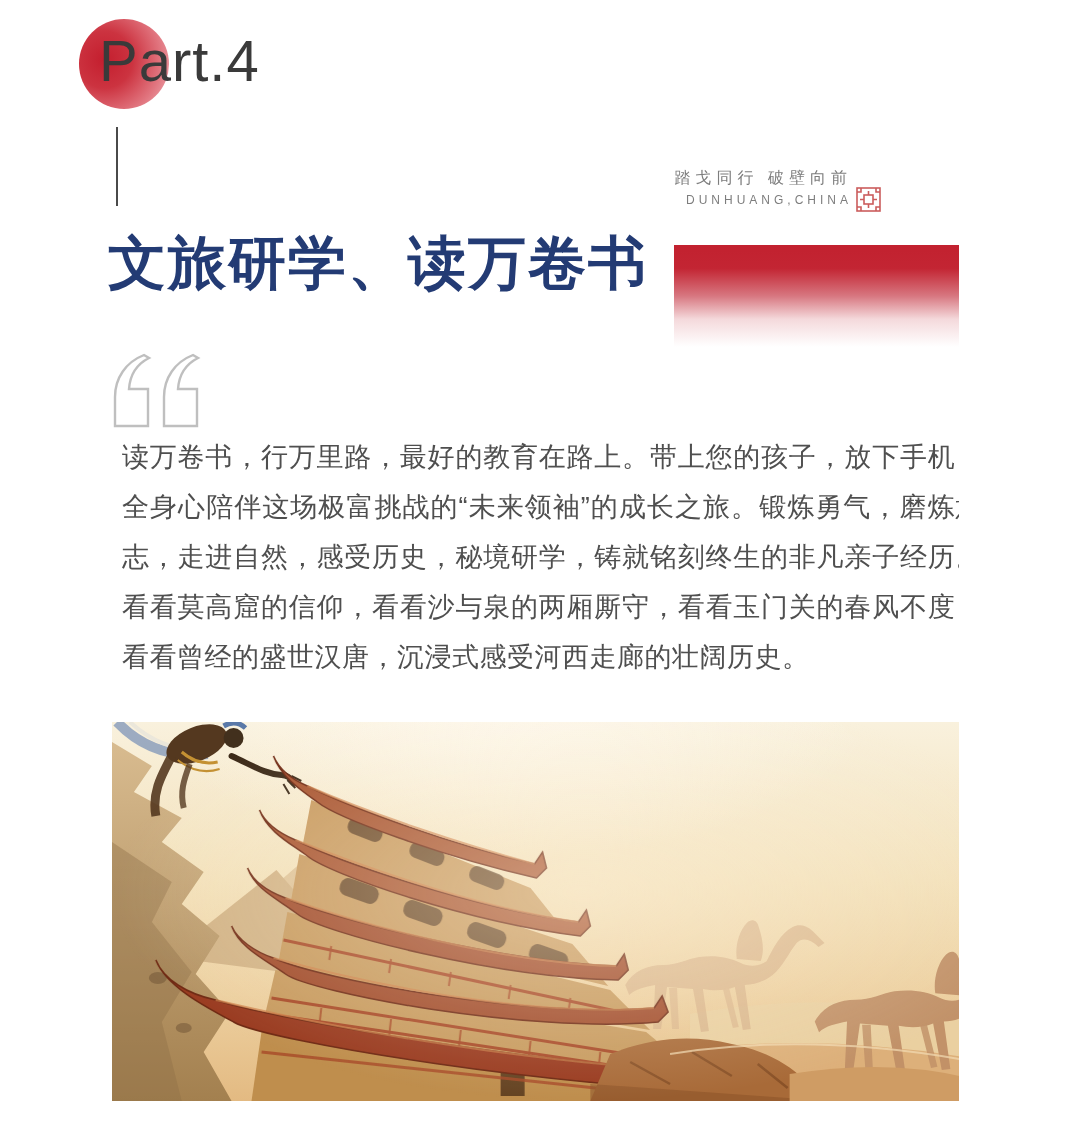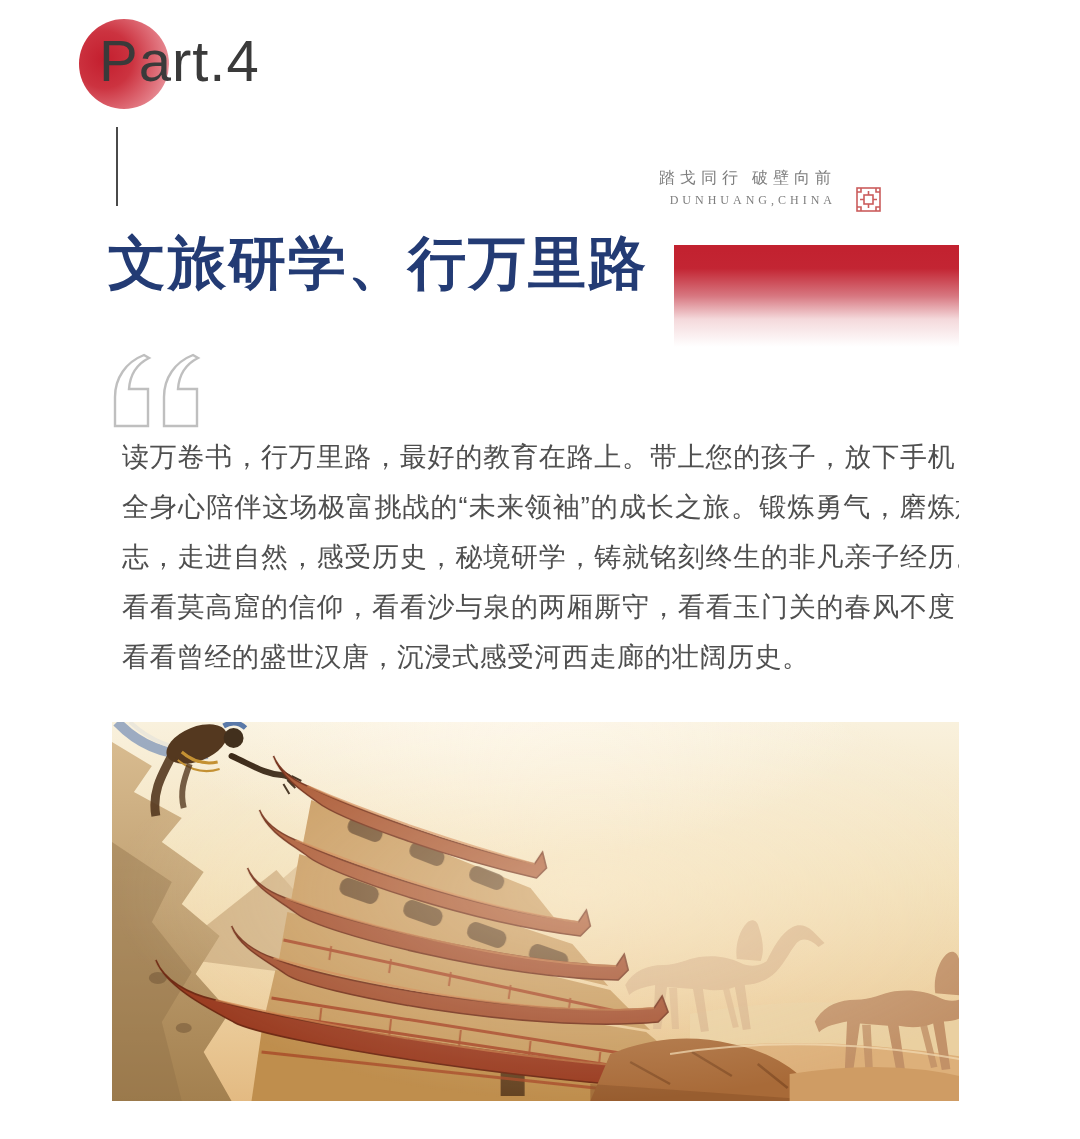--- a/index.html
+++ b/index.html
@@ -12,21 +12,21 @@
     position:absolute;left:79px;top:19px;width:90px;height:90px;border-radius:50%;
     background:radial-gradient(circle at 28% 45%, #c41e2e 0%, #cc3340 35%, #e1757f 70%, #f2b9be 100%);
   }
   .part-label{
     position:absolute;left:99px;top:30px;font-size:58px;line-height:62px;
     color:#3a3a3a;font-weight:500;letter-spacing:1px;
   }
   .vline{position:absolute;left:116px;top:127px;width:2px;height:79px;background:#4a4a4a;}
   
   .slogan{
-    position:absolute;right:78px;top:167px;display:flex;align-items:flex-start;gap:20px;font-family:Liberation Serif, serif;
+    position:absolute;right:78px;top:167px;display:flex;align-items:flex-start;gap:4px;
   }
   .slogan-text{text-align:right;color:#7d7d7d;}
   .slogan-cn{font-size:16px;letter-spacing:5px;line-height:22px;}
   .slogan-en{font-size:12px;letter-spacing:4px;line-height:22px;}
   .seal{margin-top:20px;}
   
   .title{
     position:absolute;left:108px;top:226px;margin:0;
     font-family:"Liberation Serif","DejaVu Serif",serif;
     font-size:58px;line-height:76px;font-weight:600;letter-spacing:2px;color:#233b74;
@@ -66,21 +66,21 @@
       <svg width="25" height="25" viewBox="0 0 25 25">
         <g fill="none" stroke="#c24040" stroke-width="1.6" opacity="0.85">
           <rect x="1" y="1" width="23" height="23"></rect>
           <rect x="8" y="8" width="9" height="9"></rect>
           <path d="M5,1 V5 H1 M20,1 V5 H24 M5,24 V20 H1 M20,24 V20 H24 M12.5,4 V8 M12.5,17 V21 M4,12.5 H8 M17,12.5 H21"></path>
         </g>
       </svg>
     </span>
   </div>
 
-  <h1 class="title">文旅研学、行万里路</h1>
+  <h1 class="title">文旅研学、读万卷书</h1>
 
   <div class="banner"></div>
 
   <span class="quote">
     <svg width="100" height="78" viewBox="0 0 100 78">
       <g fill="#ffffff" stroke="#bfbfbf" stroke-width="2.4">
         <path d="M34,3 C16,10 5,26 5,45 L5,74 L38,74 L38,37 L19,37 C20,23 27,12 39,6 Z"></path>
         <path d="M83,3 C65,10 54,26 54,45 L54,74 L87,74 L87,37 L68,37 C69,23 76,12 88,6 Z"></path>
       </g>
     </svg>

